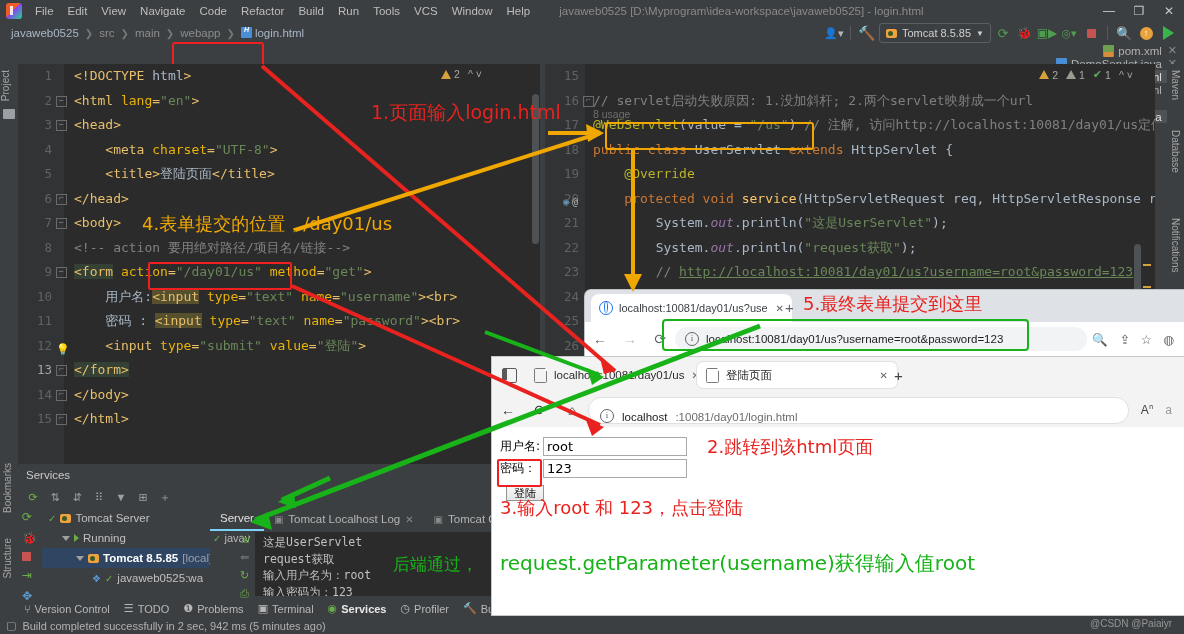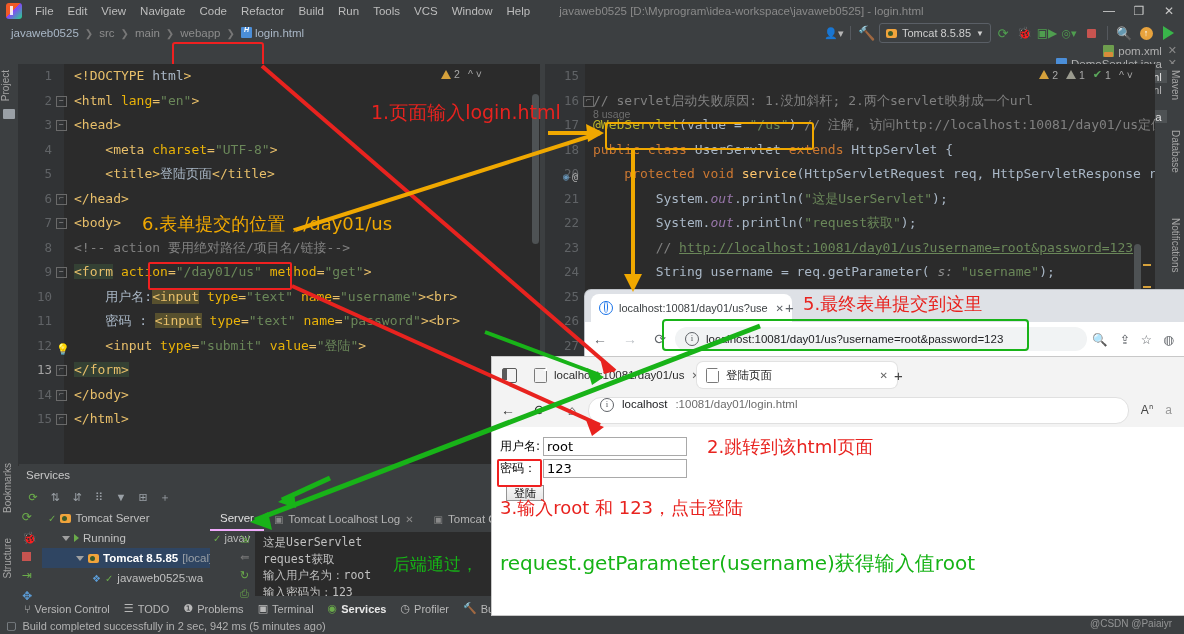--- a/index.html
+++ b/index.html
@@ -130,21 +130,21 @@
   .svc-tools{position:absolute;left:8px;top:24px;display:flex;align-items:center;gap:8px;}
   .svc-tools .si{width:14px;height:14px;display:flex;align-items:center;justify-content:center;
     font-size:11px;color:#9aa0a6;}
   .svc-tree{position:absolute;left:0;top:42px;width:190px;height:86px;background:#3c3f41;font-size:11.5px;}
   .trow{display:flex;align-items:center;gap:4px;height:20px;padding-left:6px;color:#c0c0c0;white-space:nowrap;}
   .trow.sel{background:#2f4562;}
   .tri-d{width:0;height:0;border-top:5px solid #a0a0a0;border-left:4px solid transparent;border-right:4px solid transparent;}
   .tri-r{width:0;height:0;border-left:5px solid #6aab4a;border-top:4px solid transparent;border-bottom:4px solid transparent;}
   .svc-tabs{position:absolute;left:192px;top:42px;display:flex;align-items:center;gap:0;font-size:11.5px;height:22px;}
   .svctab{display:flex;align-items:center;gap:5px;padding:0 10px;height:22px;color:#b4b4b4;}
-  .svctab.active{color:#e0e0e0;border-bottom:2px solid #f0abfc;}
+  .svctab.active{color:#e0e0e0;border-bottom:2px solid #7dd3fc;}
   .logbox{position:absolute;left:237px;top:66px;width:929px;height:62px;background:#2b2b2b;
     font-family:"DejaVu Sans Mono",monospace;font-size:11.5px;color:#c0c0c0;line-height:16.5px;padding:2px 0 0 8px;
     overflow:hidden;}
   .runcol{position:absolute;left:192px;top:66px;width:45px;height:62px;background:#3c3f41;font-size:11px;color:#b8b8b8;}
   .svcgut{position:absolute;left:216px;top:64px;width:21px;height:66px;display:flex;flex-direction:column;
     align-items:center;gap:5px;padding-top:3px;}
   .svcgut span{font-size:11px;color:#6aab4a;}
 
   .botbar{position:absolute;left:18px;top:600px;width:1166px;height:17px;background:#3c3f41;
     display:flex;align-items:center;gap:14px;font-size:11px;color:#b8b8b8;padding-left:6px;}
@@ -178,21 +178,21 @@
   .ed-tabstrip{position:absolute;left:0;top:0;width:100%;height:36px;}
   .ed-sq{position:absolute;left:10px;top:11px;width:13px;height:13px;border:1.5px solid #5a5a5a;border-radius:2px;}
   .ed-sq::after{content:"";position:absolute;left:0px;top:0px;width:4px;height:11px;background:#5a5a5a;}
   .ed-tab{position:absolute;top:5px;height:26px;display:flex;align-items:center;gap:7px;
     padding:0 9px;font-size:11.5px;color:#2b2b2b;border-radius:6px;}
   .ed-tab.act{background:#fff;box-shadow:0 0 0 1px #e2e2e2;}
   .pgicon{width:11px;height:13px;border:1.2px solid #7a7a7a;border-radius:1.5px;position:relative;flex:none;}
   .pgicon::after{content:"";position:absolute;right:-1.2px;top:-1.2px;border-left:4px solid transparent;border-bottom:4px solid #fff;}
   .ed-navrow{position:absolute;left:0;top:36px;width:100%;height:34px;background:#f3f3f3;display:flex;align-items:center;}
   .ed-nb{width:32px;text-align:center;color:#333;font-size:14px;}
-  .ed-omni{flex:1;height:25px;background:#fff;border-radius:13px;display:flex;align-items:flex-start;
+  .ed-omni{flex:1;height:25px;background:#fff;border-radius:13px;display:flex;align-items:flex-end;
     gap:8px;padding:0 11px;font-size:11.5px;color:#444;border:1px solid #e0e0e0;}
   .ed-page{position:absolute;left:0;top:70px;width:100%;height:188px;background:#fff;}
   .f-row{display:flex;align-items:center;gap:0;font-size:12px;color:#000;
     font-family:"DejaVu Sans",sans-serif;}
   .f-lbl{width:43px;text-align:left;}
   .f-inp{width:136px;height:17px;border:1px solid #a9a9a9;background:#fff;font-size:13px;
     padding:0 3px;color:#000;line-height:17px;font-family:"DejaVu Sans",sans-serif;}
   .f-btn{border:1px solid #949494;background:linear-gradient(#f8f8f8,#e6e6e6);font-size:11px;
     padding:1px 7px;color:#000;}
   .btn-hl{position:absolute;left:497px;top:459px;width:41px;height:24px;border:2px solid #f02020;border-radius:2px;pointer-events:none;}
@@ -342,20 +342,21 @@
       <div class="vscroll" style="top:30px;height:150px;"></div>
     </div>
 
     <div class="pane pane-right">
       <div class="gutter2"></div>
       <div class="codearea" id="rightcode">
           <div class="cline"><span class="lnum">15</span></div>
           <div class="cline"><span class="lnum">16</span><span class="fold">⌐</span><span class="ctext2"><span class="cmt">// servlet启动失败原因: 1.没加斜杆; 2.两个servlet映射成一个url</span></span></div>
           <div class="cline"><span class="lnum">17</span><span class="ctext2"><span class="ann">@WebServlet</span><span class="txt">(</span><span class="txt">value</span> <span class="txt">=</span> <span class="str">"/us"</span><span class="txt">)</span> <span class="cmt">// 注解, 访问http://localhost:10081/day01/us定位到</span></span></div>
           <div class="cline"><span class="lnum">18</span><span class="ctext2"><span class="kw">public class</span> <span class="cls">UserServlet</span> <span class="kw">extends</span> <span class="cls">HttpServlet</span> <span class="txt">{</span></span></div>
+          <div class="cline"><span class="lnum">19</span><span class="ctext2">    <span class="ann">@Override</span></span></div>
           <div class="cline"><span class="lnum">20</span><span style="position: absolute; left: 18px; top: 3px; font-size: 10px; color: rgb(104, 151, 187);">◉<span style="color:#b0b0b0;margin-left:3px;">@</span></span><span class="ctext2">    <span class="kw">protected void</span> <span class="fn">service</span><span class="txt">(</span><span class="cls">HttpServletRequest</span> <span class="txt">req,</span> <span class="cls">HttpServletResponse</span> <span class="txt">resp</span></span></div>
           <div class="cline"><span class="lnum">21</span><span class="ctext2">        <span class="txt">System.</span><span class="fld" style="font-style:italic">out</span><span class="txt">.</span><span class="txt">println</span><span class="txt">(</span><span class="str">"这是UserServlet"</span><span class="txt">);</span></span></div>
           <div class="cline"><span class="lnum">22</span><span class="ctext2">        <span class="txt">System.</span><span class="fld" style="font-style:italic">out</span><span class="txt">.</span><span class="txt">println</span><span class="txt">(</span><span class="str">"request获取"</span><span class="txt">);</span></span></div>
           <div class="cline"><span class="lnum">23</span><span class="ctext2">        <span class="cmt">// </span><span class="lnk">http://localhost:10081/day01/us?username=root&amp;password=123</span></span></div>
           <div class="cline"><span class="lnum">24</span><span class="ctext2">        <span class="cls">String</span> <span class="txt">username</span> <span class="txt">=</span> <span class="txt">req.</span><span class="txt">getParameter</span><span class="txt">(</span> <span class="param">s:</span> <span class="str">"username"</span><span class="txt">);</span></span></div>
           <div class="cline"><span class="lnum">25</span><span class="ctext2"></span></div>
           <div class="cline"><span class="lnum">26</span><span class="ctext2"></span></div>
           <div class="cline"><span class="lnum">27</span><span class="ctext2"></span></div>
           <div class="usage" style="position: absolute; left: 48px; top: 38px;">8 usage</div>
         </div>
@@ -598,21 +599,21 @@
     <line x1="600" y1="375" x2="485" y2="332" stroke="#18b318" stroke-width="4"></line>
     <polygon points="604,377 587,368 592,385" fill="#18b318"></polygon>
 
     <line x1="330" y1="478" x2="282" y2="500" stroke="#18b318" stroke-width="5"></line>
     <polygon points="278,502 294,492 296,508" fill="#18b318"></polygon>
 
     <line x1="548" y1="133" x2="600" y2="133" stroke="#f0a800" stroke-width="4"></line>
   </svg>
 
   <div class="anno a-red" style="left:371px;top:100px;font-size:19px;">1.页面输入login.html</div>
-  <div class="anno a-orange" style="left:142px;top:212px;font-size:18px;">6.表单提交的位置，/day01/us</div>
+  <div class="anno a-orange" style="left:142px;top:212px;font-size:18px;">4.表单提交的位置，/day01/us</div>
   <div class="anno a-red" style="left:803px;top:292px;font-size:18px;">5.最终表单提交到这里</div>
   <div class="anno a-red" style="left:707px;top:435px;font-size:18px;">2.跳转到该html页面</div>
   <div class="anno a-red" style="left:500px;top:496px;font-size:18px;">3.输入root 和 123，点击登陆</div>
   <div class="anno a-green" style="left:393px;top:553px;font-size:17px;">后端通过，</div>
   <div class="anno a-green" style="left:500px;top:550px;font-size:20px;">request.getParameter(username)获得输入值root</div>
 
   <div class="wm">@CSDN @Paiaiyr</div>
 </div>
 
 </body></html>

